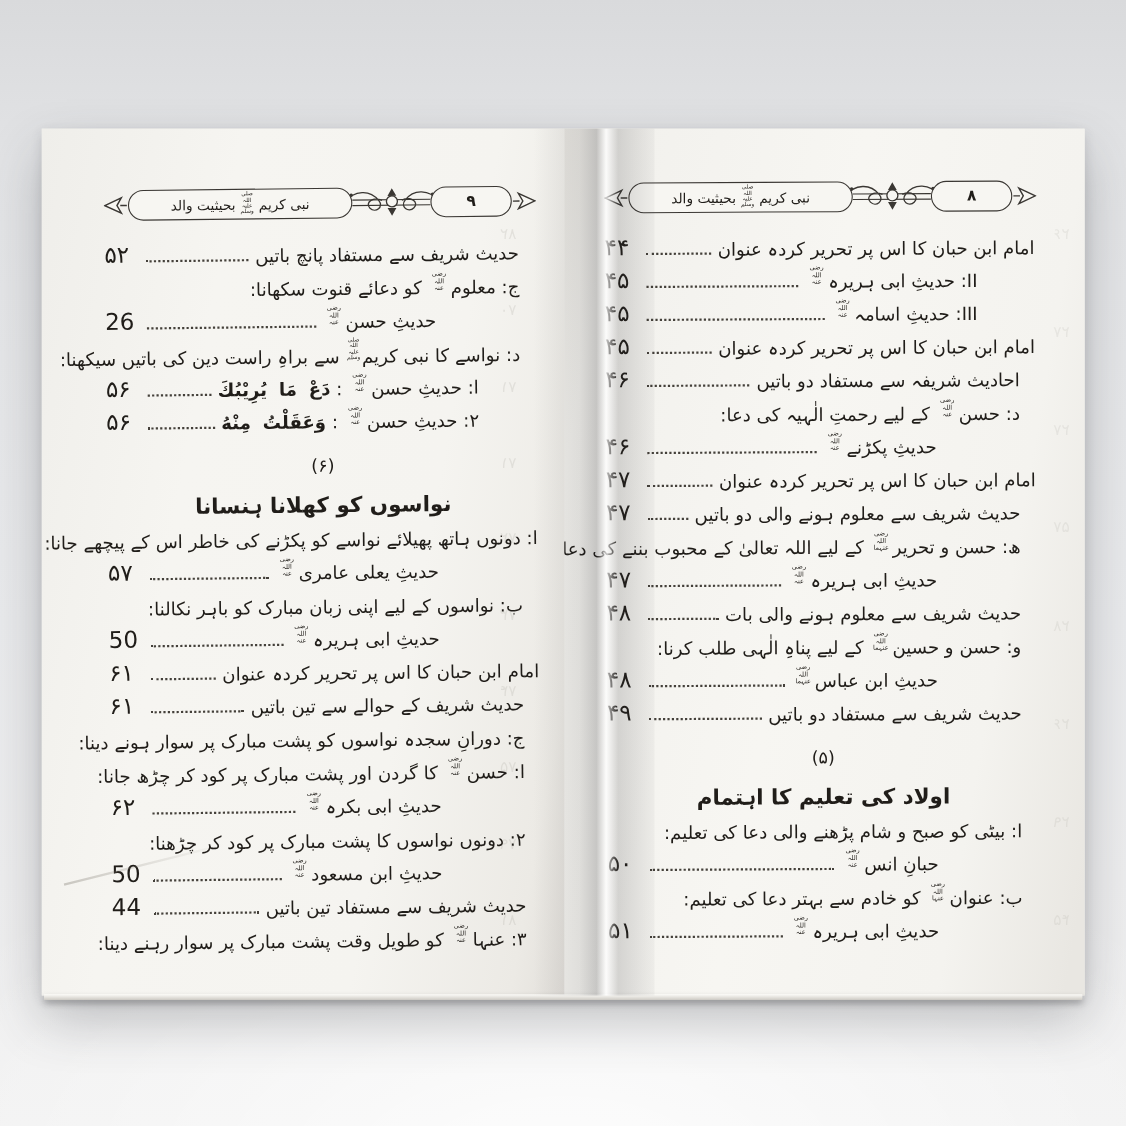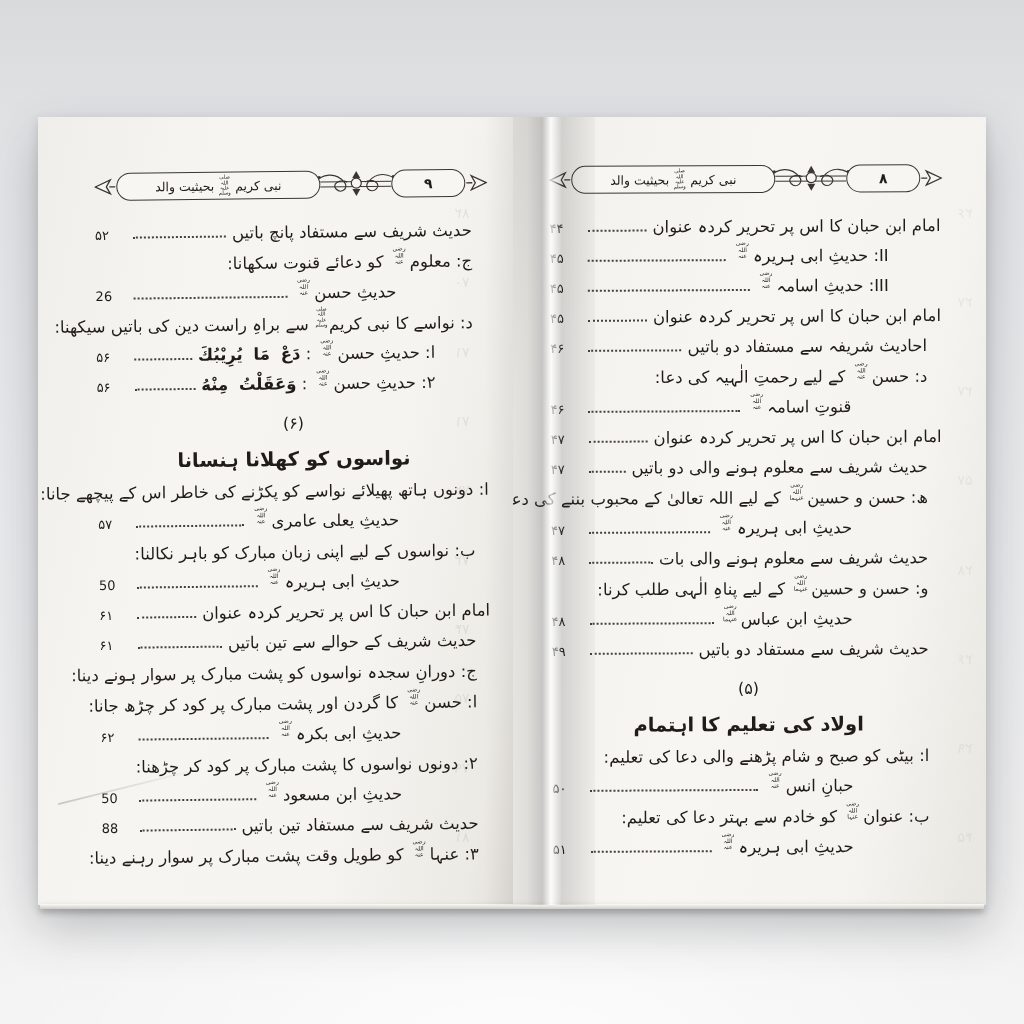--- a/index.html
+++ b/index.html
@@ -51,21 +51,21 @@
     flex:0 0 auto;border:1.4px solid #3a3733;border-radius:15px;background:#f7f6f2;
     height:26px;display:flex;align-items:center;justify-content:center;z-index:2;
   }
   .cart-num{width:72px;font-size:14px;font-weight:bold;}
   .cart-title{min-width:178px;padding:0 12px;font-size:12.5px;white-space:nowrap;gap:3px;}
   
   .entries{direction:rtl;}
   .row{display:flex;align-items:flex-end;height:30px;font-size:16.5px;line-height:1.15;white-space:nowrap;}
   .row .txt{flex:0 0 auto;}
   .row .dots{flex:1 1 auto;min-width:10px;border-bottom:2px dotted #44403a;margin:0 6px 6px 6px;}
-  .row .pg{flex:0 0 32px;text-align:left;font-size:13px;padding-bottom:1px;}
+  .row .pg{flex:0 0 32px;text-align:left;font-size:21px;padding-bottom:1px;}
   .row.label{height:31px;}
   .row.secnum{height:34px;justify-content:center;font-size:16px;padding-top:4px;}
   .row.sectitle{height:38px;justify-content:center;font-weight:bold;font-size:19.5px;letter-spacing:.2px;}
   .ind0{padding-right:2px;}
   .ind1{padding-right:16px;}
   .ind2{padding-right:54px;}
   .ind3{padding-right:92px;}
   .hon{
     display:inline-block;vertical-align:4px;width:17px;font-size:6px;line-height:1.05;
     white-space:normal;text-align:center;margin:0 2px;color:#2a2723;
@@ -143,36 +143,36 @@
           </div>
           <div class="row entry ind1">
             <span class="txt"><span>احادیث شریفہ سے مستفاد دو باتیں</span></span>
             <span class="dots"></span>
             <span class="pg">۴۶</span>
           </div>
           <div class="row label ind1">
             <span class="txt"><span>د: حسن</span><span class="hon">رضی اللہ عنہ</span><span> کے لیے رحمتِ الٰہیہ کی دعا:</span></span>
           </div>
           <div class="row entry ind3">
-            <span class="txt"><span>قنوتِ اسامہ</span><span class="hon">رضی اللہ عنہ</span></span>
+            <span class="txt"><span>حدیثِ پکڑنے</span><span class="hon">رضی اللہ عنہ</span></span>
             <span class="dots"></span>
             <span class="pg">۴۶</span>
           </div>
           <div class="row entry ind0">
             <span class="txt"><span>امام ابن حبان کا اس پر تحریر کردہ عنوان</span></span>
             <span class="dots"></span>
             <span class="pg">۴۷</span>
           </div>
           <div class="row entry ind1">
             <span class="txt"><span>حدیث شریف سے معلوم ہونے والی دو باتیں</span></span>
             <span class="dots"></span>
             <span class="pg">۴۷</span>
           </div>
           <div class="row label ind1">
-            <span class="txt"><span>ھ: حسن و حسین</span><span class="hon">رضی اللہ عنہما</span><span> کے لیے اللہ تعالیٰ کے محبوب بننے کی دعا:</span></span>
+            <span class="txt"><span>ھ: حسن و تحریر</span><span class="hon">رضی اللہ عنہما</span><span> کے لیے اللہ تعالیٰ کے محبوب بننے کی دعا:</span></span>
           </div>
           <div class="row entry ind3">
             <span class="txt"><span>حدیثِ ابی ہریرہ</span><span class="hon">رضی اللہ عنہ</span></span>
             <span class="dots"></span>
             <span class="pg">۴۷</span>
           </div>
           <div class="row entry ind1">
             <span class="txt"><span>حدیث شریف سے معلوم ہونے والی بات</span></span>
             <span class="dots"></span>
             <span class="pg">۴۸</span>
@@ -324,21 +324,21 @@
             <span class="txt"><span>۲: دونوں نواسوں کا پشت مبارک پر کود کر چڑھنا:</span></span>
           </div>
           <div class="row entry ind3">
             <span class="txt"><span>حدیثِ ابن مسعود</span><span class="hon">رضی اللہ عنہ</span></span>
             <span class="dots"></span>
             <span class="pg">50</span>
           </div>
           <div class="row entry ind1">
             <span class="txt"><span>حدیث شریف سے مستفاد تین باتیں</span></span>
             <span class="dots"></span>
-            <span class="pg">88</span>
+            <span class="pg">44</span>
           </div>
           <div class="row label ind1">
             <span class="txt"><span>۳: عنہا</span><span class="hon">رضی اللہ عنہ</span><span> کو طویل وقت پشت مبارک پر سوار رہنے دینا:</span></span>
           </div>
         </div>
     </div>
     <div class="crease"></div>
     <div class="ghosts">
         <span>۸۲</span>
         <span>۷۰</span>

